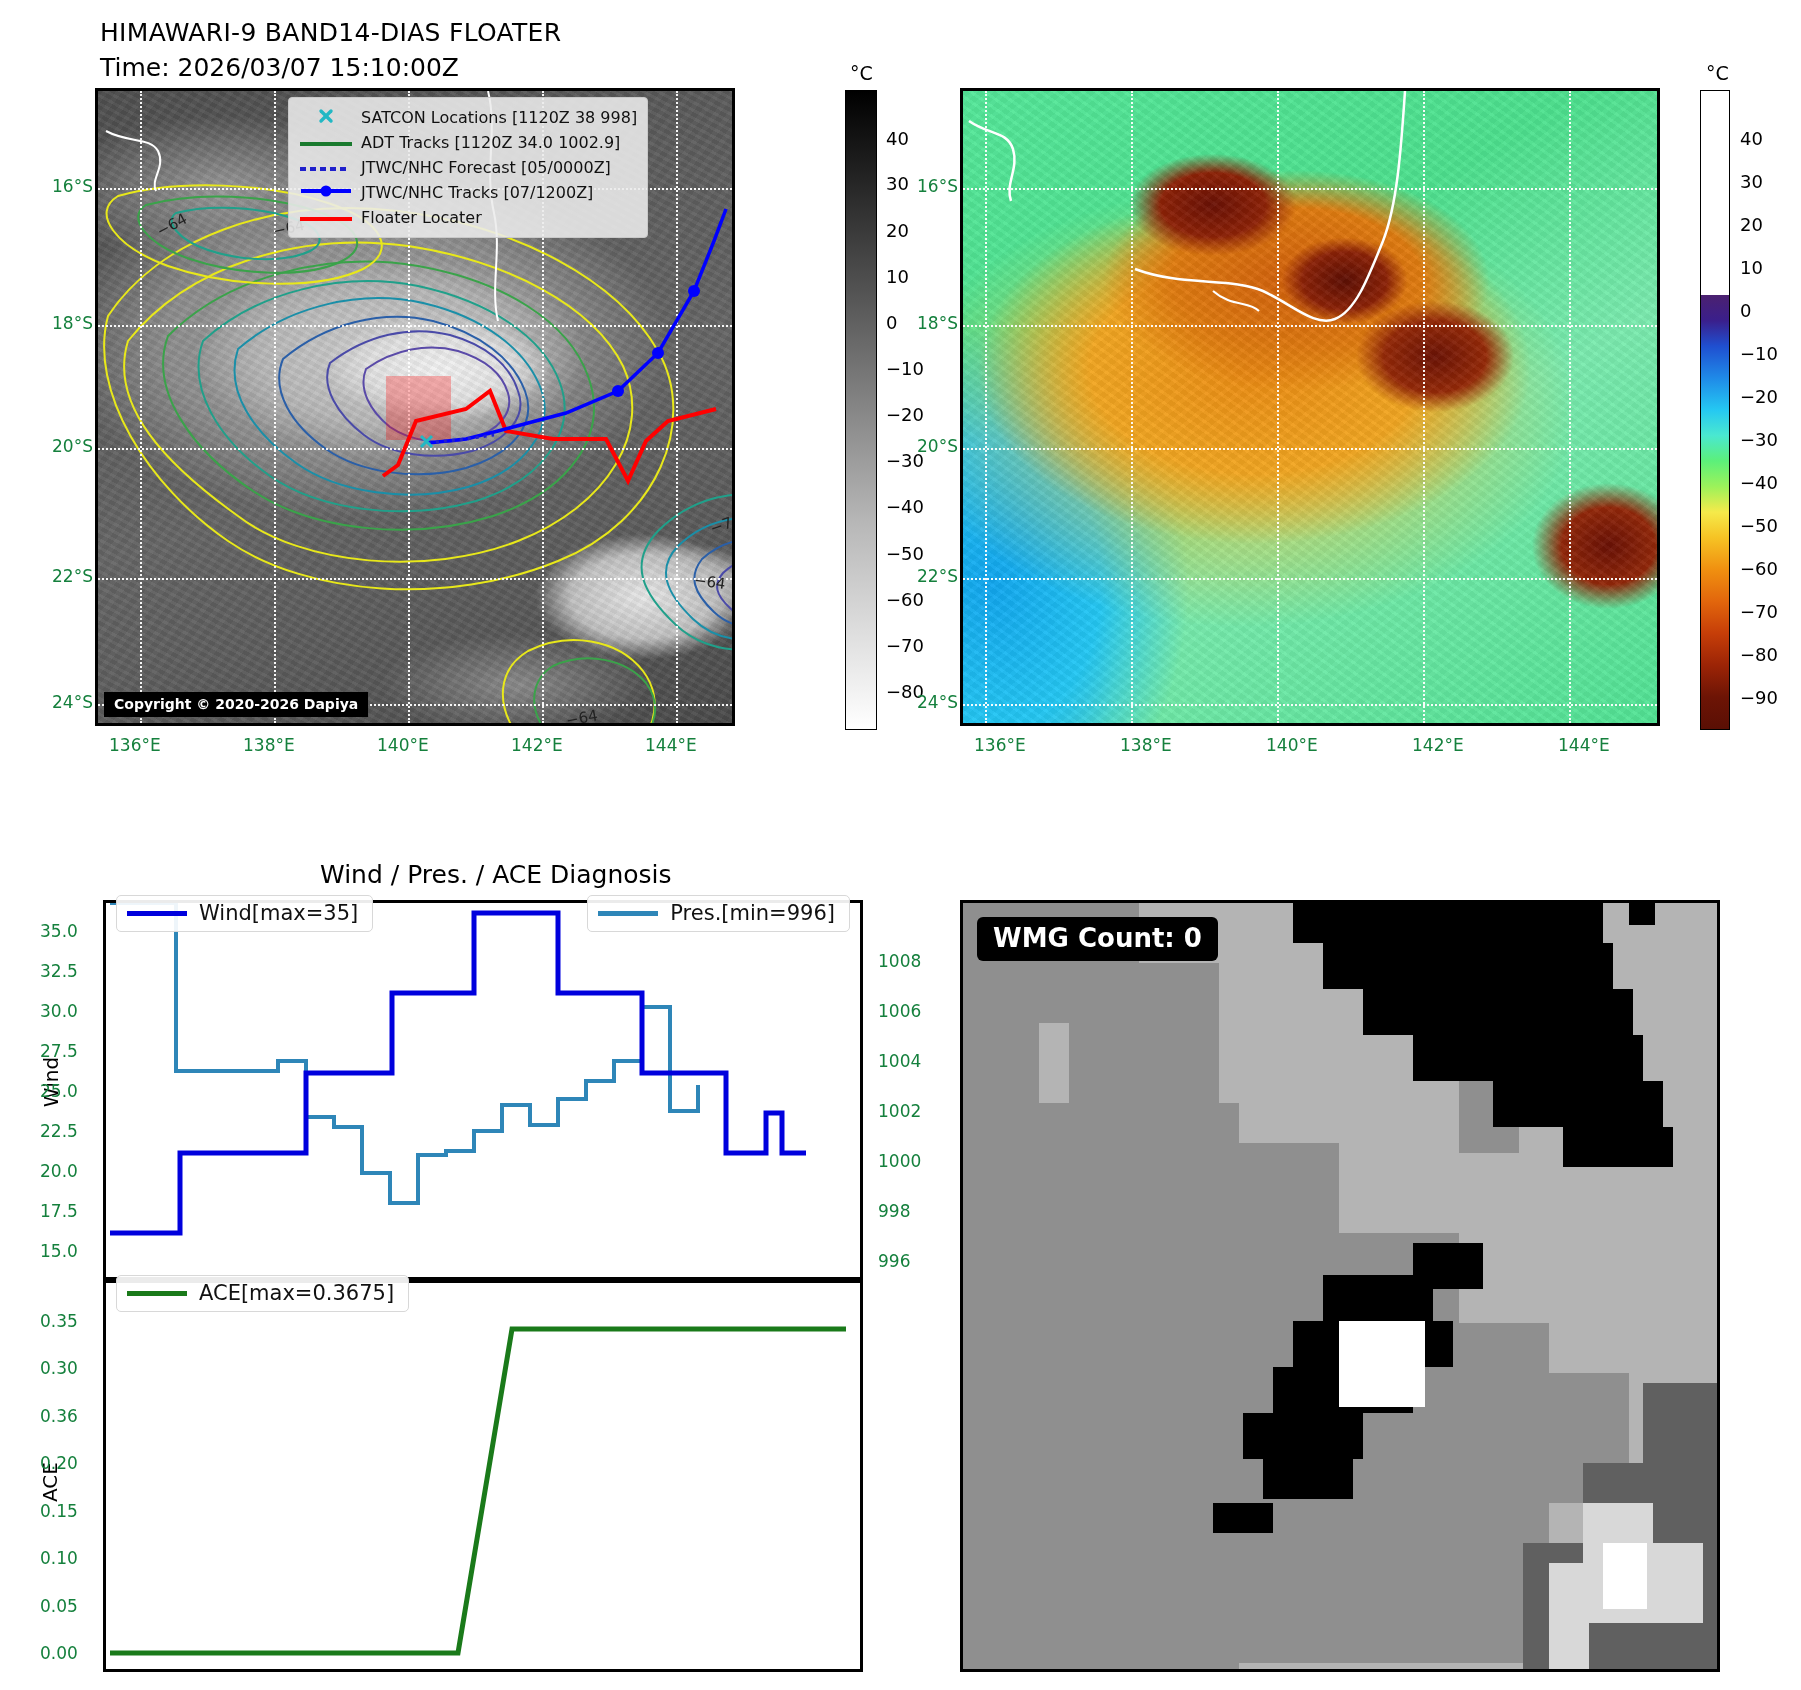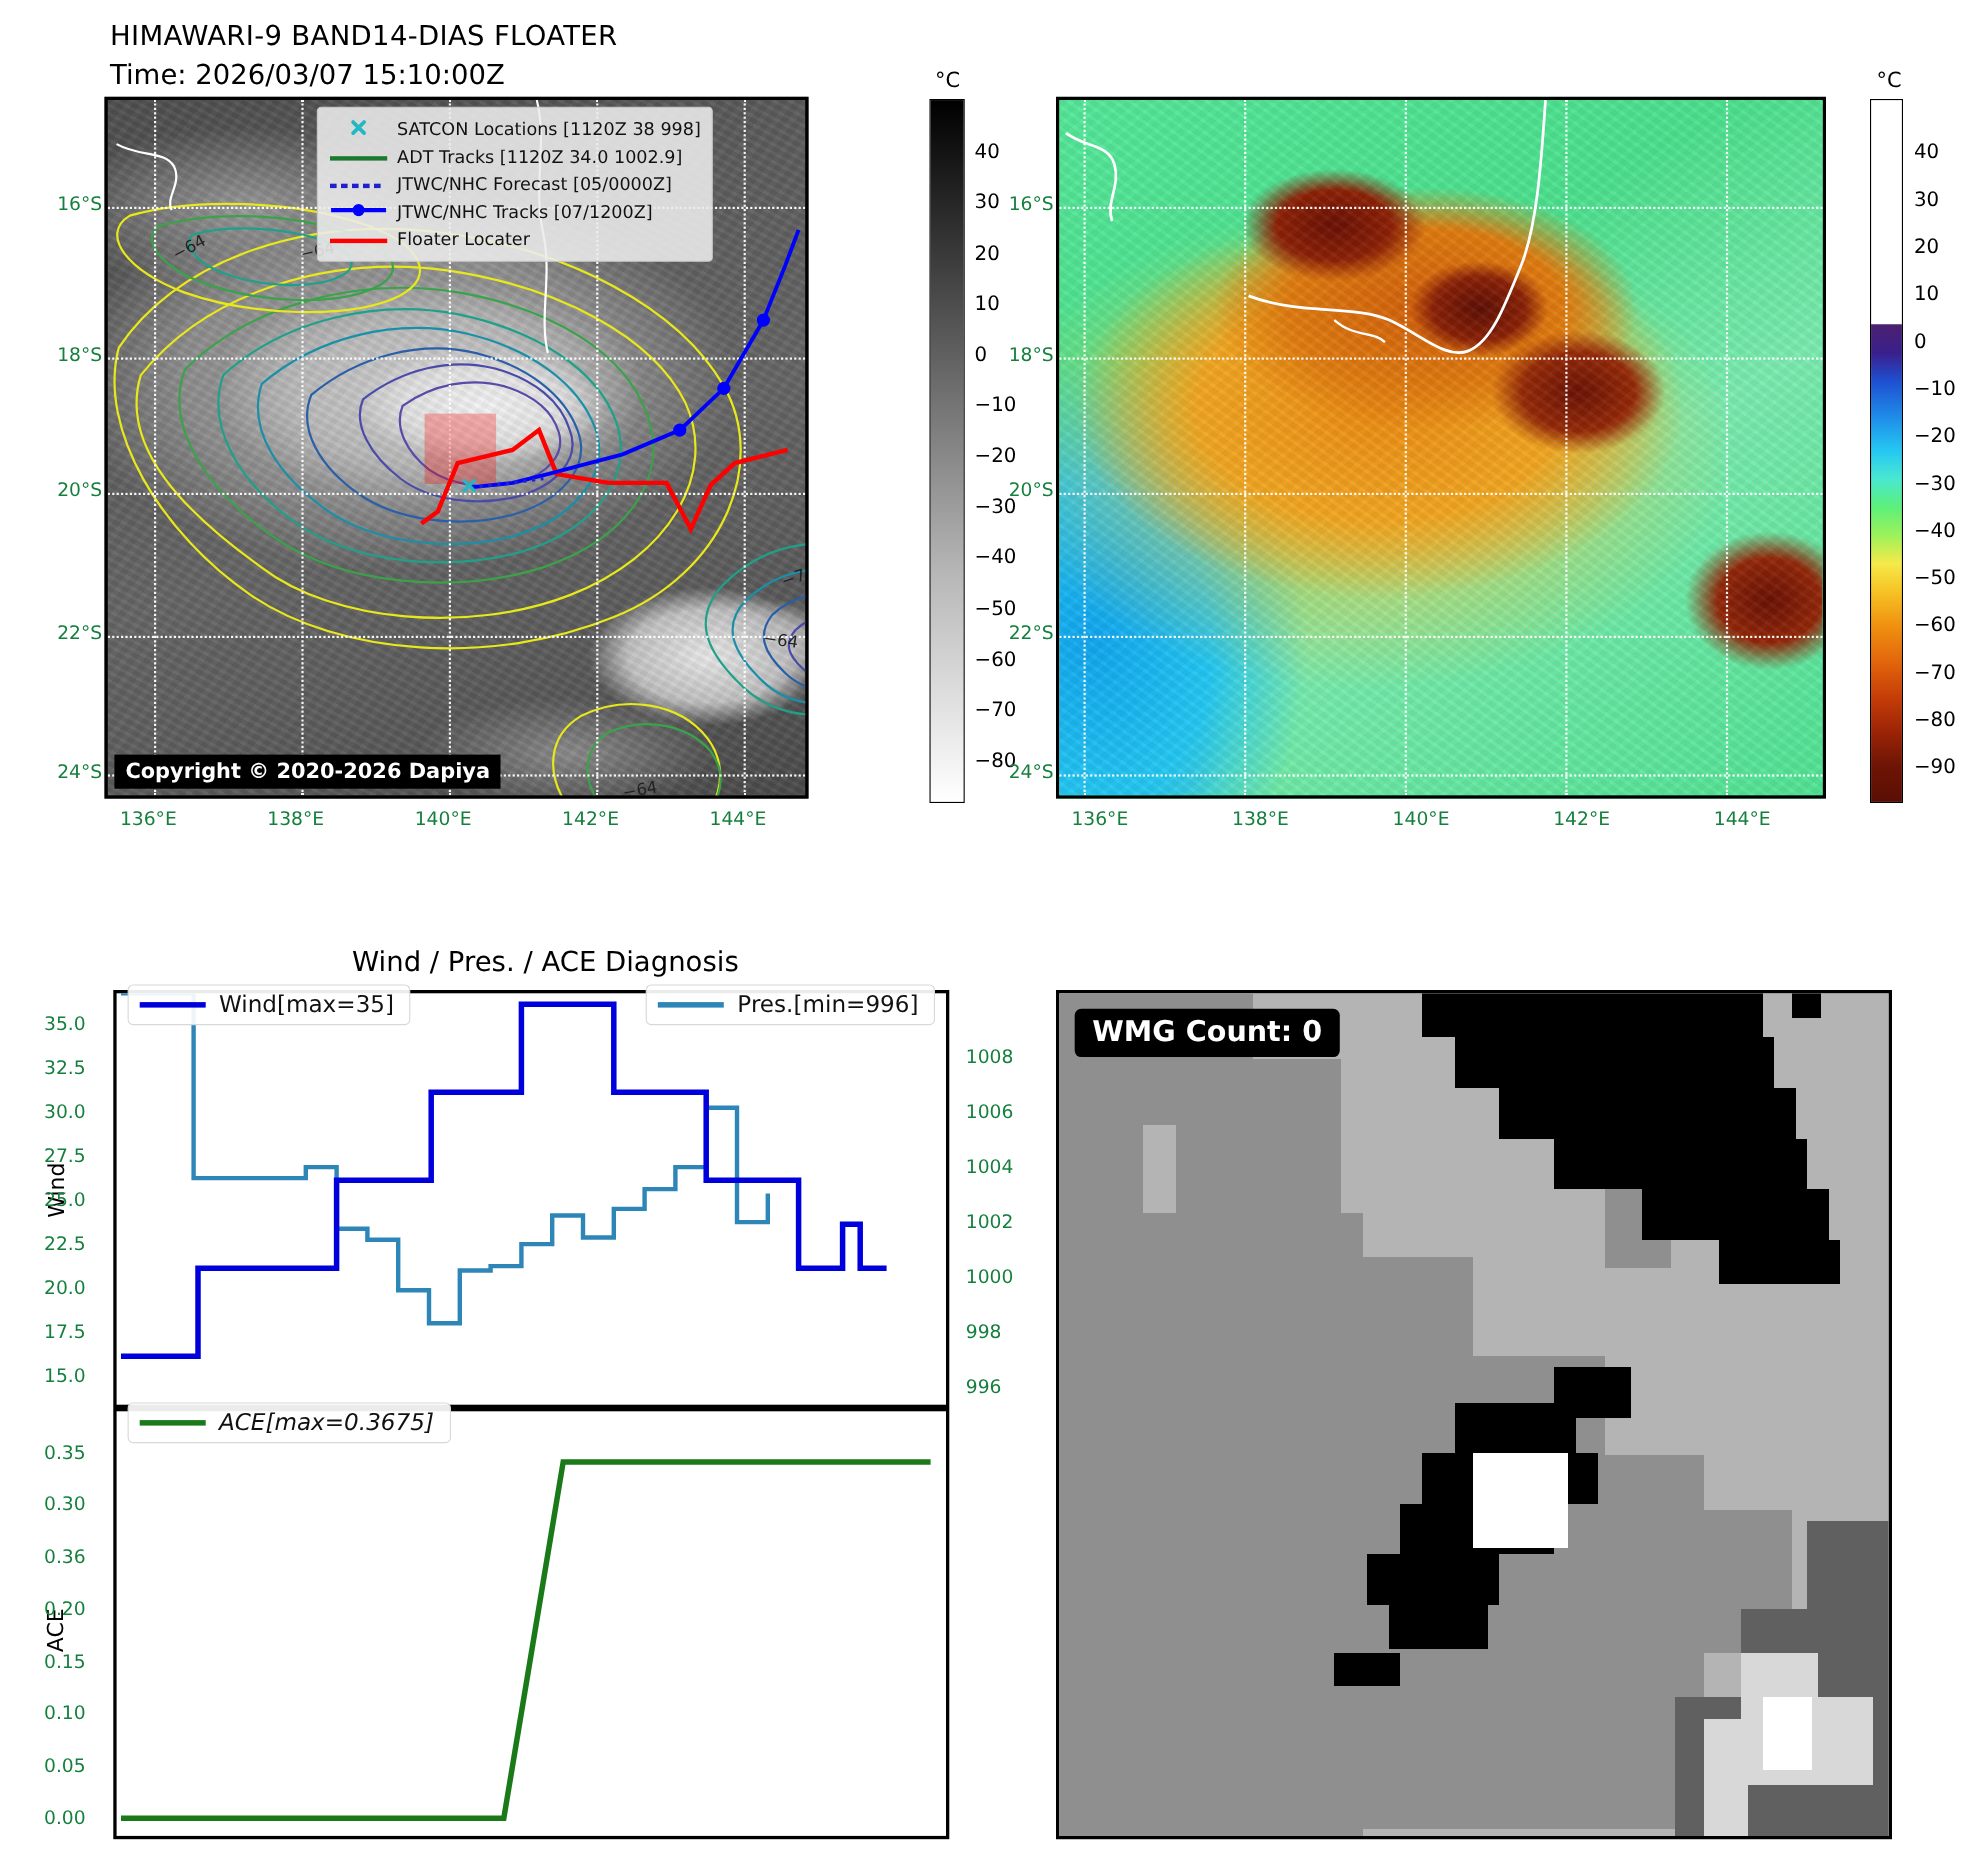--- a/index.html
+++ b/index.html
@@ -59,21 +59,21 @@
     padding: 7px 10px 7px 8px;
   }
   .leg-row { display: flex; align-items: center; height: 25px; }
   .leg-mark { width: 58px; text-align: center; flex: none; margin-right: 6px; }
   .leg-text { font-size: 16px; color: #111; white-space: nowrap; }
   .lm-line { display: inline-block; width: 52px; height: 4px; vertical-align: middle; }
 
   #copyright {
     position: absolute; left: 6px; bottom: 6px;
     background: #000; color: #fff;
-    font-size: 19px; font-weight: bold;
+    font-size: 14px; font-weight: bold;
     padding: 4px 10px 5px 10px; white-space: nowrap;
   }
 
   
   .cb-wrap { position: absolute; }
   .cb-unit { position: absolute; font-size: 19px; color:#000; }
   .cb-bar  { position: absolute; border: 1px solid #000; }
   .cb-tick { position: absolute; font-size: 18px; color: #000; white-space: nowrap; }
 
   
@@ -404,21 +404,21 @@
   <div class="tick" style="left:40px;top:1453px">0.20</div>
   <div class="tick" style="left:40px;top:1501px">0.15</div>
   <div class="tick" style="left:40px;top:1548px">0.10</div>
   <div class="tick" style="left:40px;top:1596px">0.05</div>
   <div class="tick" style="left:40px;top:1643px">0.00</div>
 
   <div id="ace-axes">
     <svg width="754" height="386" viewBox="0 0 754 386" style="position:absolute;inset:0">
       <polyline fill="none" stroke="#1a7a1a" stroke-width="5" points="4,370 352,370 406,46 740,46"></polyline>
     </svg>
-    <div class="chart-legend" style="left:10px;top:-8px;font-style:italic;">
+    <div class="chart-legend" style="left:10px;top:-8px;">
       <i class="cl-line" style="background:#1a7a1a"></i>
       <span class="cl-text">ACE[max=0.3675]</span>
     </div>
   </div>
 
   <div id="wmg-panel">
     <svg width="754" height="766" viewBox="0 0 754 766" style="position:absolute;inset:0" shape-rendering="crispEdges">
       <rect x="0" y="0" width="754" height="766" fill="#b4b4b4"></rect>
       <g fill="#8f8f8f">
         <rect x="0" y="0" width="46" height="766"></rect>

